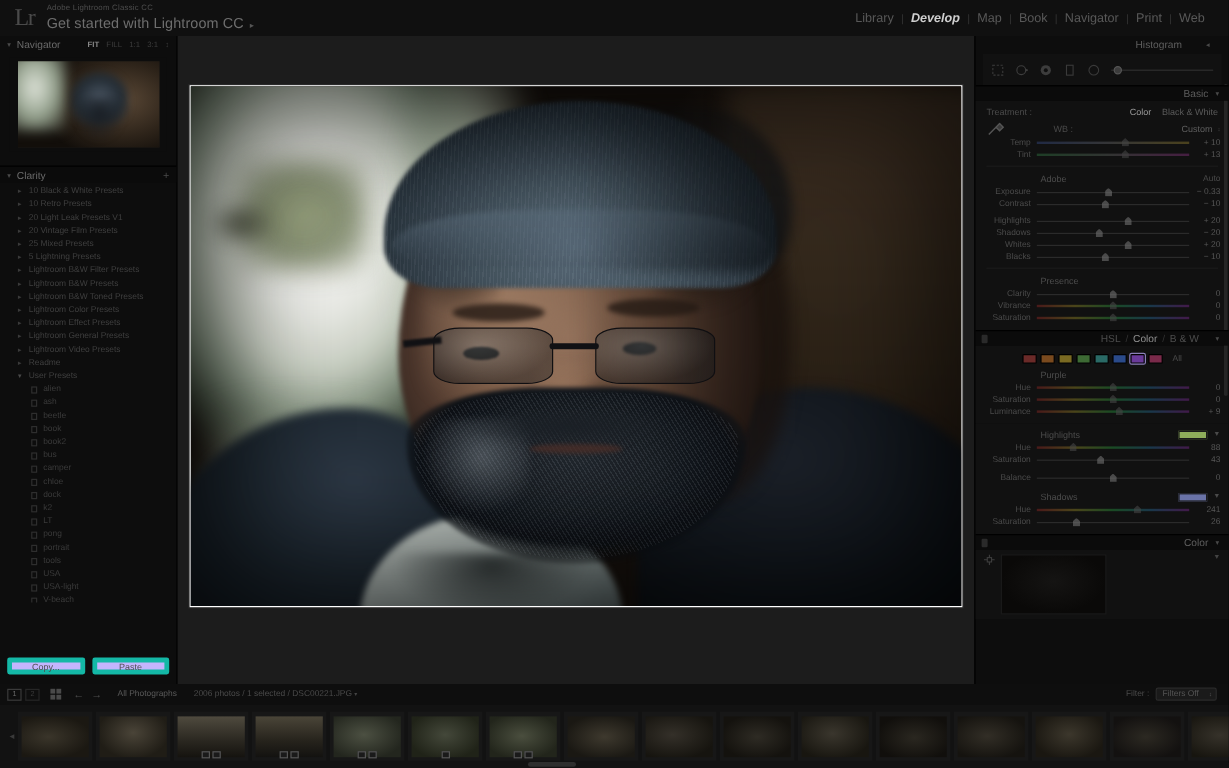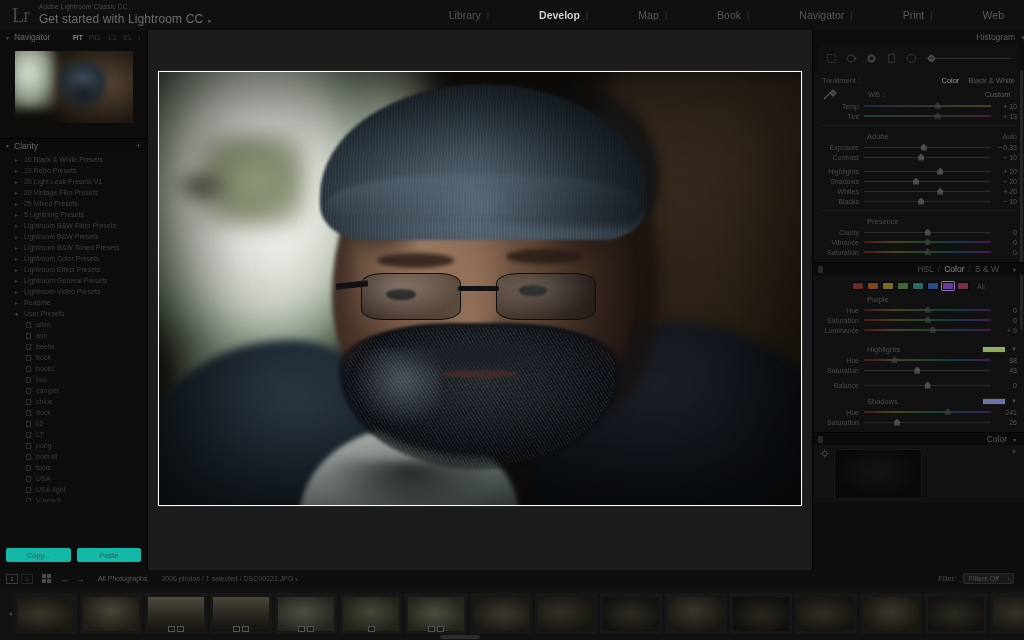--- a/index.html
+++ b/index.html
@@ -15,22 +15,22 @@
   #topbar { position: absolute; left: 0; top: 0; width: 1024px; height: 30px;
             background: #101010; display: flex; align-items: center; }
   #logo { font-family: "Liberation Serif", serif; font-size: 20px; color: #4a4a4a;
           margin-left: 12px; letter-spacing: -1px; font-weight: 400; }
   #idblock { margin-left: 10px; line-height: 1.25; }
   #idblock .small { font-size: 6.5px; color: #4d4d4d; letter-spacing: .2px; }
   #idblock .big { font-size: 12px; color: #6e6e6e; letter-spacing: .1px; }
   #idblock .big .tri { font-size: 7px; color: #555; margin-left: 5px; }
   #modules { margin-left: auto; margin-right: 14px; display: flex;
              align-items: center; font-size: 10.5px; }
-  #modules .mod { color: #585858; padding: 0 6px; cursor: pointer; margin-left: 44px; }
-  #modules .mod.active { color: #cfcfcf; font-weight: bold; }
+  #modules .mod { color: #585858; padding: 0 6px; cursor: pointer; }
+  #modules .mod.active { color: #cfcfcf; font-weight: bold; font-style: italic; }
   #modules .sep { color: #333; font-size: 9px; }
   .tri { font-size: 6px; color: #4a4a4a; }
 
   
   #left { position: absolute; left: 0; top: 30px; width: 148px; height: 540px;
           background: #0d0d0d; border-right: 1px solid #000; }
   #nav-head { height: 14px; display: flex; align-items: center; padding: 0 6px;
               font-size: 8.5px; }
   #nav-head .tri { margin-right: 5px; }
   #nav-head .t { color: #6a6a6a; }
@@ -50,21 +50,21 @@
   #preset-list { height: 350px; overflow: hidden; padding-top: 2px; }
   .pitem { height: 11px; display: flex; align-items: center; font-size: 7px;
            color: #3f3f3f; padding-left: 14px; }
   .pitem .arw { font-size: 5px; color: #3a3a3a; margin-right: 5px; }
   .pitem.open .arw { color: #4a4a4a; }
   .pitem.sub { padding-left: 26px; color: #3a3a3a; }
   .pitem .chip { width: 5px; height: 6px; border: 1px solid #2e2e2e;
                  margin-right: 5px; display: inline-block; }
   #left-btns { position: absolute; bottom: 8px; left: 6px; right: 6px;
                display: flex; gap: 6px; }
-  .lbtn { flex: 1; height: 14px; background: #c4b5fd; border: 7px solid #14b8a6;
+  .lbtn { flex: 1; height: 14px; background: #c4b5fd; border: 4px solid #14b8a6;
           border-radius: 2px; color: #4f4f4f; font-size: 7.5px;
           display: flex; align-items: center; justify-content: center; }
 
   
   #center { position: absolute; left: 148px; top: 30px; width: 664px; height: 540px;
             background: #1c1c1c; }
   #canvas { position: absolute; left: 0; top: 0; right: 0; bottom: 24px;
             display: flex; align-items: center; justify-content: center; }
   #photo-frame { width: 644px; height: 435px; background: #fff; padding: 1px;
                  box-shadow: 0 0 0 1px #2a2a2a; }
@@ -192,21 +192,21 @@
   .tdot { color: #2f2f2f; font-size: 8px; margin: 0 4px; }
   #sp-check { width: 7px; height: 7px; border: 1px solid #3b3b3b; background: #1e1e1e;
               margin-right: 5px; }
   #sp-label { font-size: 8px; color: #4e4e4e; }
   #tool-right { margin-left: auto; color: #3a3a3a; font-size: 7px; }
 
   
   #right { position: absolute; right: 0; top: 30px; width: 212px; height: 540px;
            background: #0d0d0d; border-left: 1px solid #000; }
   #hist-head { height: 13px; display: flex; align-items: center; justify-content: flex-end;
-               padding: 0 0; gap: 6px; }
+               padding: 0 16px; gap: 20px; }
   #hist-head .t { color: #5e5e5e; font-size: 8.5px; }
   #histogram { height: 26px; margin: 2px 6px 0 6px; background: #111;
                display: flex; align-items: center; padding: 0 7px; gap: 9px; }
   .tool-ic { width: 11px; height: 11px; }
   #loupe-slider { flex: 1; height: 1px; background: #2e2e2e; position: relative; }
   #loupe-knob { position: absolute; left: 2px; top: -3px; width: 7px; height: 7px;
                 border-radius: 50%; background: #3c3c3c; border: 1px solid #555; }
   .sec-head { height: 13px; display: flex; align-items: center; justify-content: flex-end;
               padding: 0 8px; gap: 6px; background: #0b0b0b; border-top: 1px solid #000;
               position: relative; }
@@ -233,21 +233,21 @@
   .sub-head .auto { margin-left: auto; color: #4a4a4a; font-size: 7px; }
   .sep-line { height: 1px; background: #1b1b1b; margin: 4px 2px; }
   #treat-row { display: flex; align-items: center; height: 12px; font-size: 7.5px;
                padding: 0 2px; }
   #treat-row .lbl { color: #4a4a4a; }
   #treat-row .opts { margin-left: auto; display: flex; gap: 9px; }
   #treat-row .opt { color: #5a5a5a; }
   #treat-row .opt.on { color: #9a9a9a; }
   #wb-row { display: flex; align-items: center; height: 13px; font-size: 7.5px;
             padding-left: 2px; margin-top: 2px; }
-  #wb-row .lbl { color: #4a4a4a; margin-left: 30px; }
+  #wb-row .lbl { color: #4a4a4a; margin-left: 40px; }
   #wb-row .sel { margin-left: auto; color: #5f5f5f; display: flex; align-items: center; gap: 4px; }
   #hsl-tabs { display: flex; align-items: center; justify-content: flex-end;
               gap: 4px; padding-right: 8px; font-size: 8.5px; }
   #hsl-tabs .tb { color: #4d4d4d; }
   #hsl-tabs .tb.on { color: #8d8d8d; }
   #hsl-tabs .sl { color: #333; }
   #swatches { display: flex; justify-content: center; gap: 3px; padding: 4px 0 3px 0; }
   .sw-c { width: 12px; height: 8px; border: 1px solid #000; border-radius: 1px; }
   .sw-c.sel { outline: 1px solid #8a7fb8; outline-offset: 0px; }
   #sw-all { color: #4c4c4c; font-size: 7px; margin-left: 5px; align-self: center; }
@@ -566,20 +566,24 @@
         <rect x="3" y="1.5" width="6" height="9" fill="none" stroke="#3a3a3a" stroke-width="1"></rect>
         </svg>
       <svg class="tool-ic" viewBox="0 0 12 12">
         <circle cx="6" cy="6" r="4.4" fill="none" stroke="#3a3a3a" stroke-width="1"></circle>
         </svg>
       <div id="loupe-slider">
         <div id="loupe-knob"></div>
       </div>
     </div>
 
+    <div class="sec-head">
+      <span class="t">Basic</span>
+      <span class="tri">▾</span>
+    </div>
     <div class="sec-body">
       <div id="treat-row">
         <span class="lbl">Treatment :</span>
         <span class="opts">
           <span class="opt on">Color</span>
           <span class="opt">Black &amp; White</span>
         </span>
       </div>
       <div id="wb-row">
         <svg width="16" height="12" viewBox="0 0 16 12">

